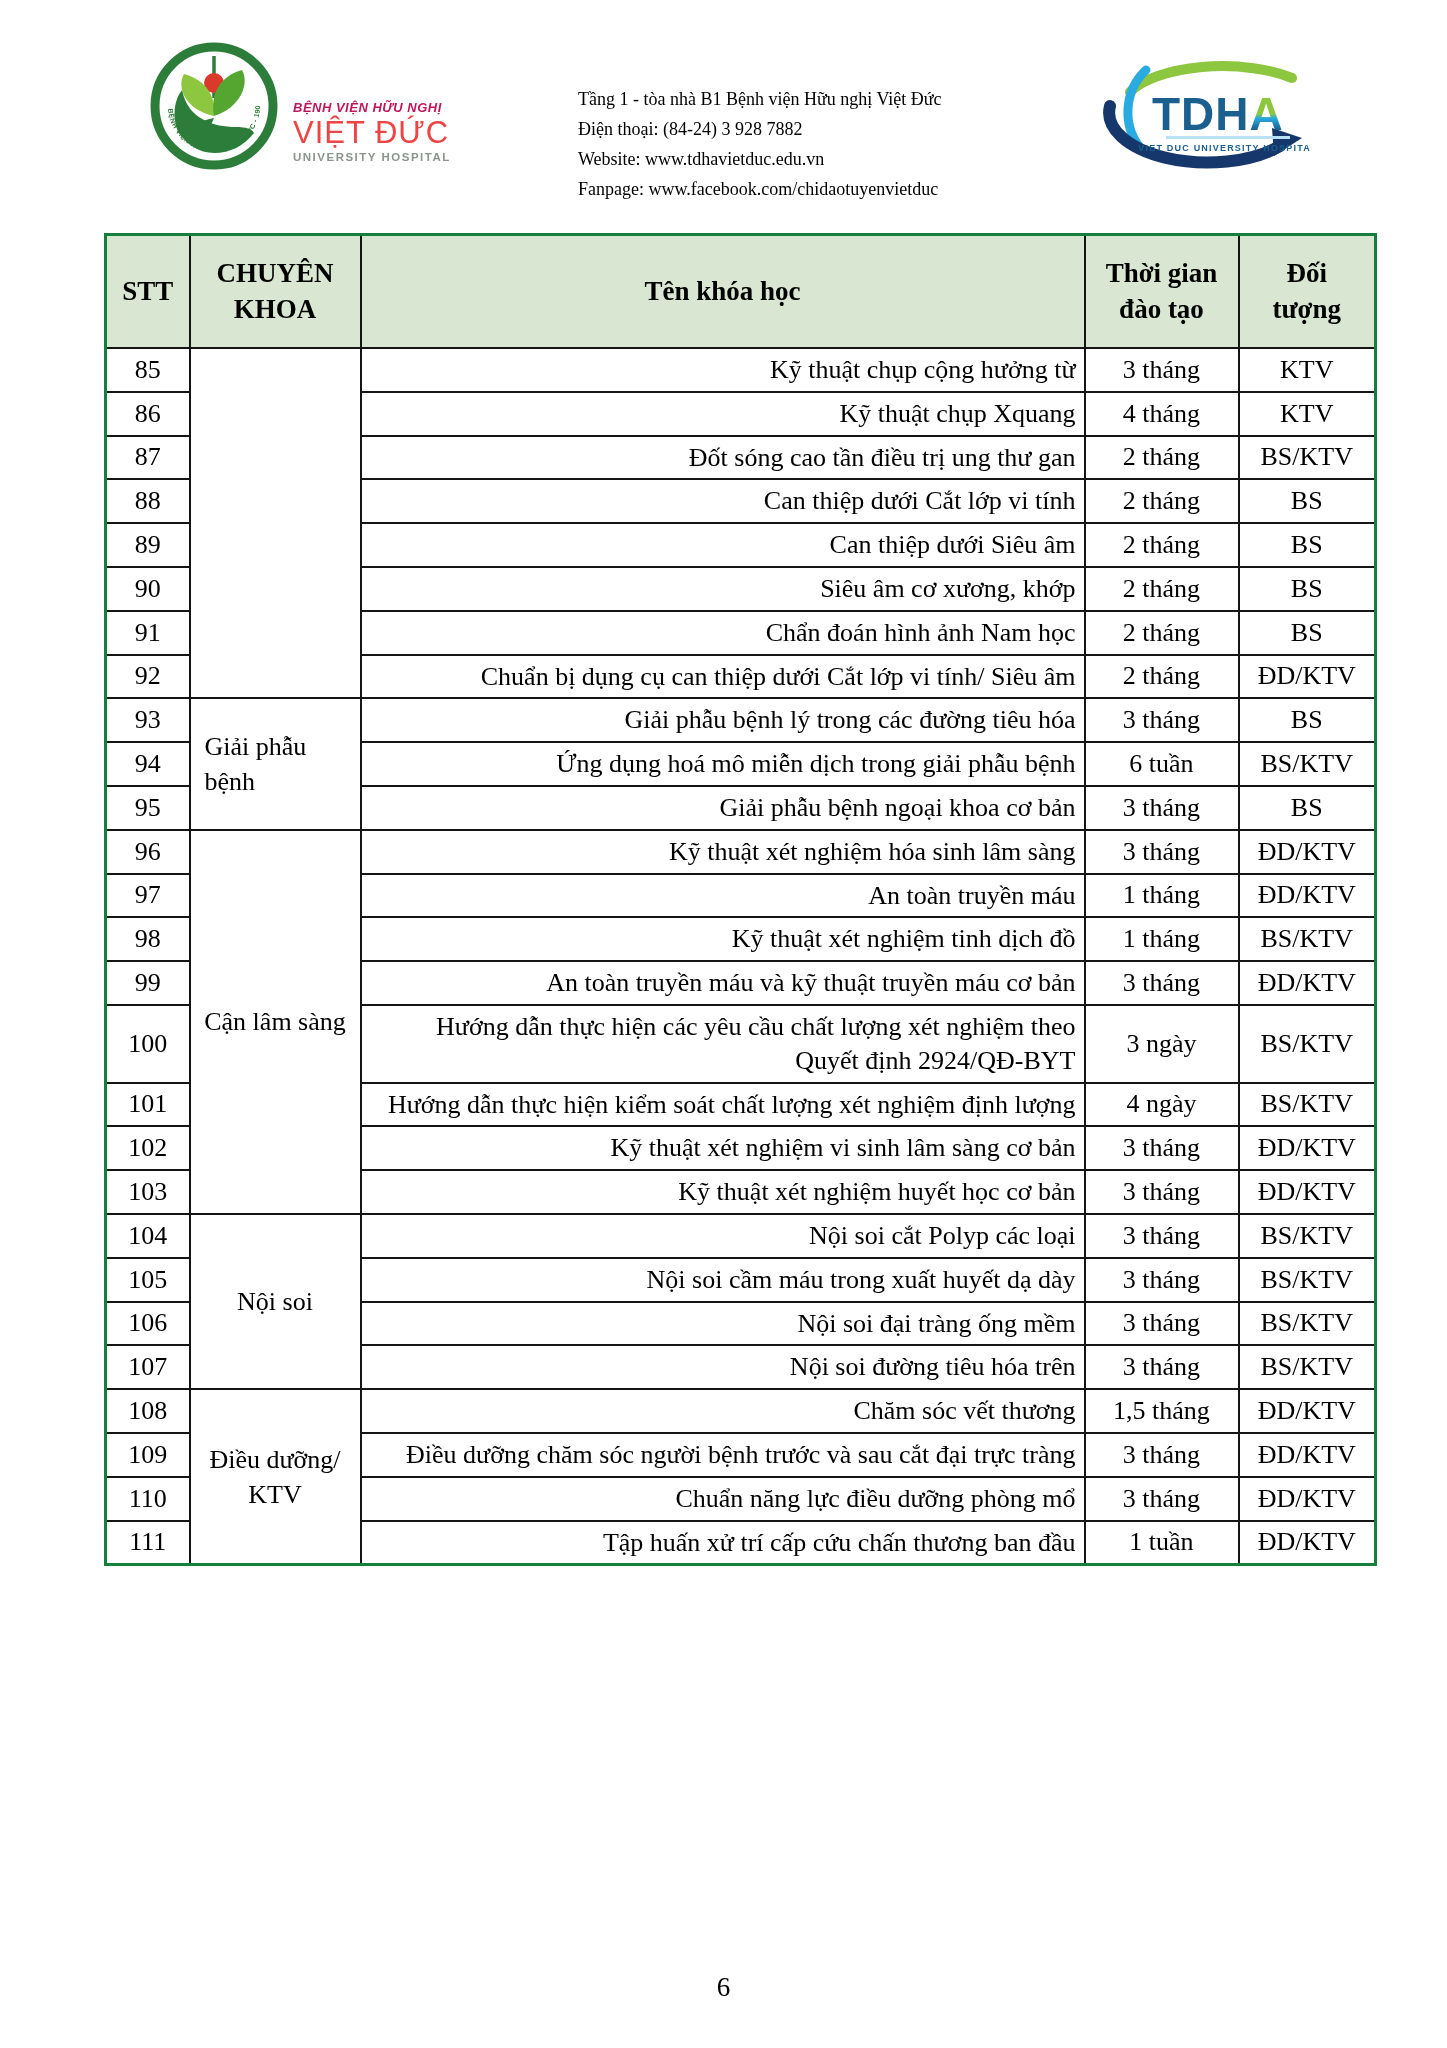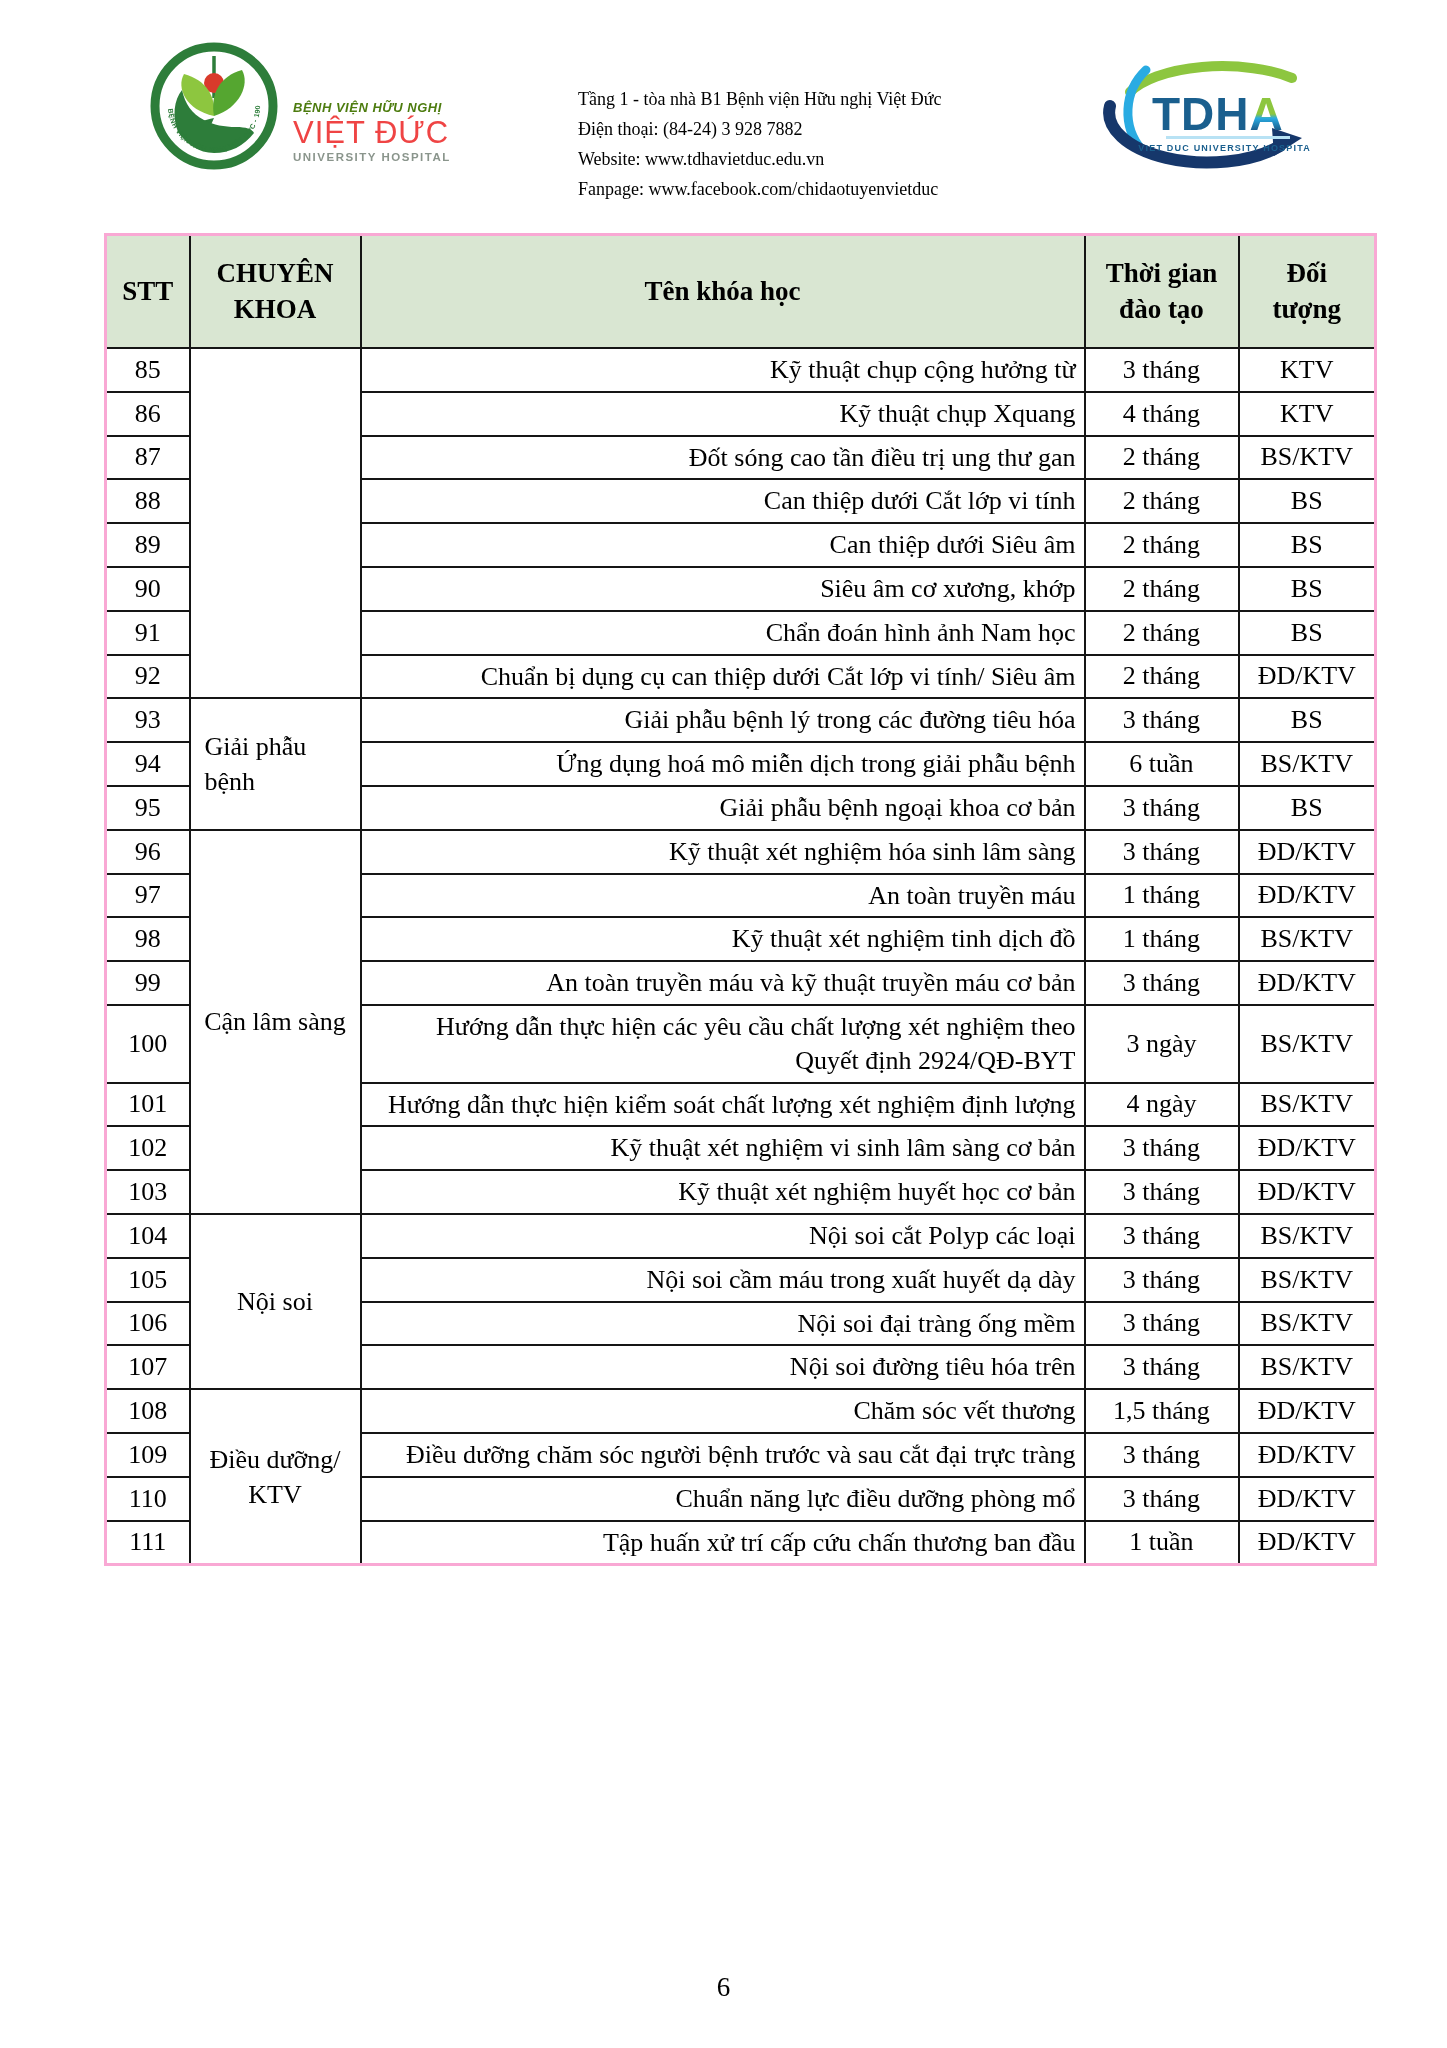--- a/index.html
+++ b/index.html
@@ -2,31 +2,31 @@
 <html><head>
 <meta charset="utf-8">
 <style>
   html,body{margin:0;padding:0;background:#ffffff;}
   .page{position:relative;width:1447px;height:2048px;background:#ffffff;overflow:hidden;
         font-family:"Liberation Serif","DejaVu Serif",serif;color:#000;}
 
   
   .hdr-left{position:absolute;left:148px;top:36px;display:flex;}
   .vd-textblock{margin-left:10px;margin-top:64px;font-family:"Liberation Sans","DejaVu Sans",sans-serif;white-space:nowrap;}
-  .vd-small{font-size:13px;font-weight:bold;font-style:italic;color:#4d7c0f;letter-spacing:.5px;}
+  .vd-small{font-size:13px;font-weight:bold;font-style:italic;color:#be185d;letter-spacing:.5px;}
   .vd-big{font-size:31px;font-weight:normal;color:#ef4444;letter-spacing:1px;line-height:1.15;}
   .vd-sub{font-size:11.5px;font-weight:bold;color:#8a958c;letter-spacing:1.5px;}
 
   .hdr-contact{position:absolute;left:578px;top:84px;font-size:18px;line-height:30px;white-space:nowrap;}
 
   .hdr-right{position:absolute;left:1092px;top:52px;}
 
   
   table.courses{position:absolute;left:104px;top:233px;width:1270px;border-collapse:collapse;
-                table-layout:fixed;border:3px solid #f9a8d4;}
+                table-layout:fixed;border:3px solid #15803d;}
   table.courses th{background:#d9e6d2;border:2px solid #151515;font-size:27px;font-weight:bold;
                    height:111px;text-align:center;vertical-align:middle;padding:0 8px;line-height:1.3;}
   table.courses th.th-target{padding:0 30px;}
   table.courses td{border:2px solid #151515;font-size:26px;vertical-align:middle;padding:4px 8px;}
   table.courses tr{height:40px;}
   td.stt-cell{text-align:center;}
   td.specialty-cell{text-align:center;line-height:1.35;border-radius:24px;}
   td.specialty-cell.align-left{text-align:left;padding-left:14px;}
   td.course-cell{text-align:right;padding-left:14px;line-height:1.3;}
   td.duration-cell,td.target-cell{text-align:center;}

